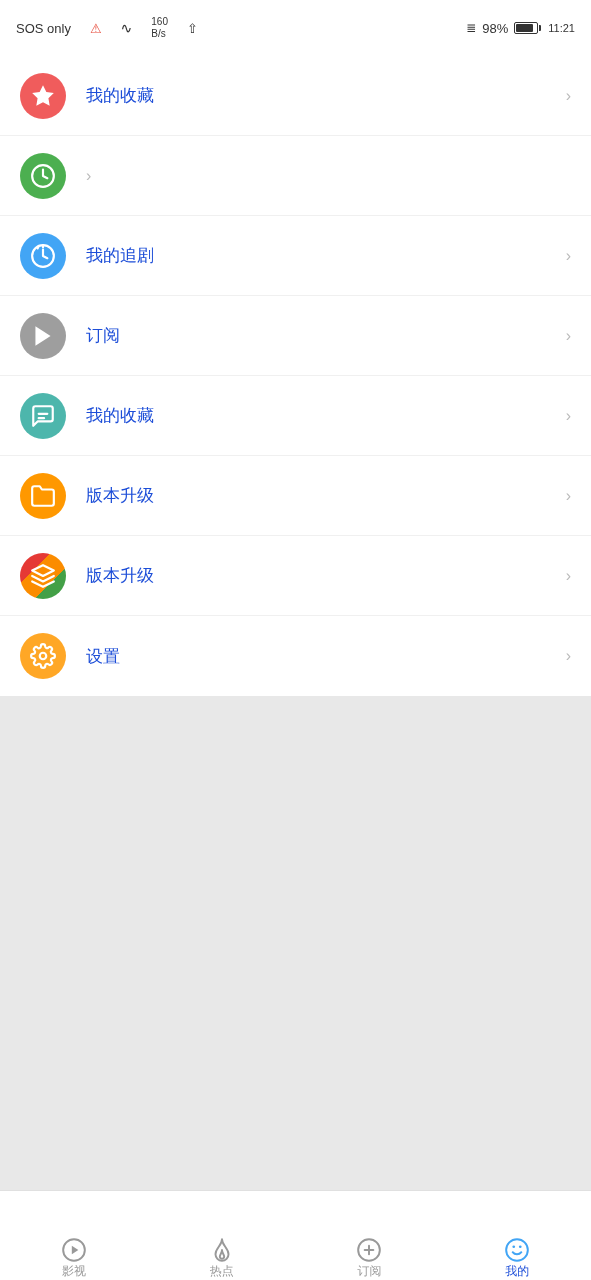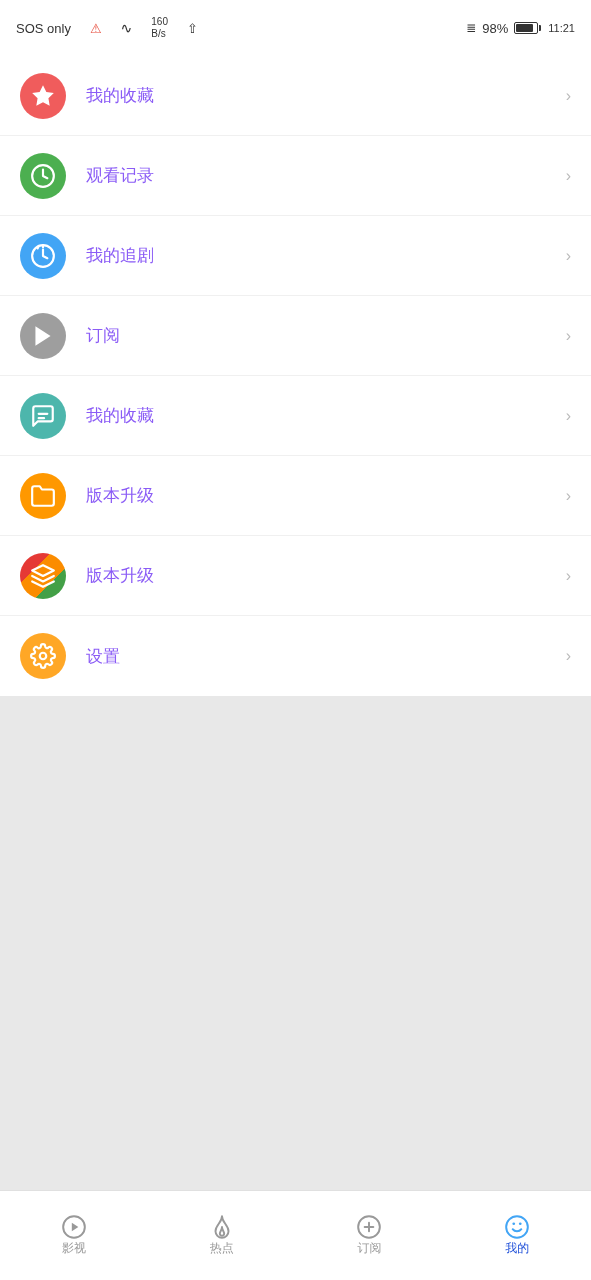--- a/index.html
+++ b/index.html
@@ -95,21 +95,21 @@
       display: flex;
       align-items: center;
       justify-content: center;
       margin-right: 20px;
       flex-shrink: 0;
       font-size: 22px;
     }
 
     .menu-label {
       font-size: 17px;
-      color: #8b5cf6;
+      color: #1d4ed8;
       flex: 1;
     }
 
     .chevron-right {
       color: #bbb;
       font-size: 16px;
     }
 
     
     .icon-red { background: #f05c5c; }
@@ -137,21 +137,21 @@
       border-top: 1px solid #e0e0e0;
       display: flex;
       align-items: center;
       justify-content: space-around;
     }
 
     .nav-item {
       display: flex;
       flex-direction: column;
       align-items: center;
-      justify-content: center;
+      justify-content: flex-end;
       gap: 0;
       flex: 1;
       height: 100%;
       cursor: pointer;
     }
 
     .nav-label {
       font-size: 12px;
       color: #999;
     }
@@ -199,21 +199,20 @@
     <span class="chevron-right">›</span>
   </div>
 
   <div class="menu-item">
     <div class="menu-icon-circle icon-green">
       <svg class="svg-icon" viewBox="0 0 24 24" fill="none" stroke="white" stroke-width="2" stroke-linecap="round" stroke-linejoin="round">
         <circle cx="12" cy="12" r="10"></circle>
         <polyline points="12,6 12,12 16,14"></polyline>
       </svg>
     </div>
-    <span class="menu-label">观看记录</span>
     <span class="chevron-right">›</span>
   </div>
 
   <div class="menu-item">
     <div class="menu-icon-circle icon-blue">
       <svg class="svg-icon" viewBox="0 0 24 24" fill="none" stroke="white" stroke-width="2" stroke-linecap="round" stroke-linejoin="round">
         <circle cx="12" cy="12" r="10"></circle>
         <polyline points="12,6 12,12 16,14"></polyline>
         <line x1="12" y1="2" x2="12" y2="4"></line>
         <line x1="8" y1="3" x2="7" y2="5"></line>

